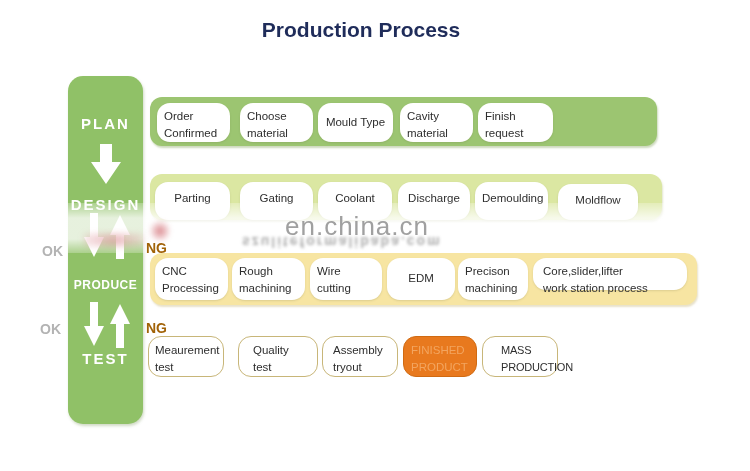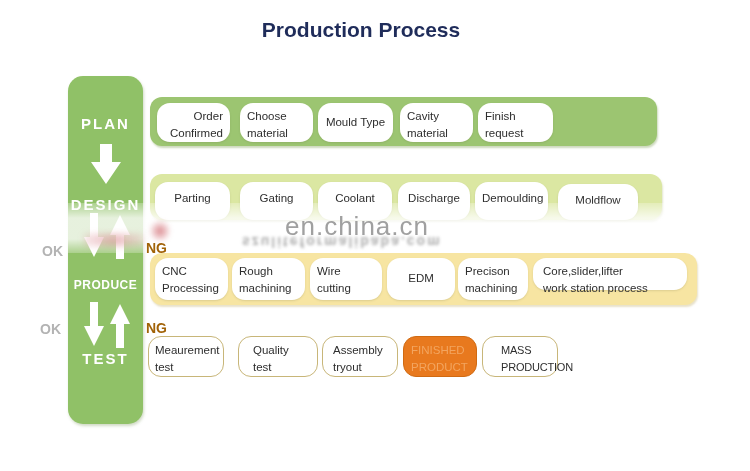--- a/index.html
+++ b/index.html
@@ -72,21 +72,21 @@
     <path d="M6 0 H14 V24 H20 L10 44 L0 24 H6 Z" fill="#ffffff"></path>
     <path d="M36 2 L46 22 H40 V46 H32 V22 H26 Z" fill="#ffffff"></path>
   </svg>
 
   <div class="abs flow-ok" style="left:42px;top:243px;">OK</div>
   <div class="abs flow-ng" style="left:146px;top:240px;">NG</div>
   <div class="abs flow-ok" style="left:40px;top:321px;">OK</div>
   <div class="abs flow-ng" style="left:146px;top:320px;">NG</div>
 
   <div id="plan-bar" class="abs bar"></div>
-  <div class="box" style="left:157px;top:103px;width:73px;height:39px;text-align:right;">
+  <div class="box" style="left:157px;top:103px;width:73px;height:39px;">
     <div class="bl">Order</div>
     <div class="bl">Confirmed</div>
   </div>
   <div class="box" style="left:240px;top:103px;width:73px;height:39px;">
     <div class="bl">Choose</div>
     <div class="bl">material</div>
   </div>
   <div class="box center" style="left:318px;top:103px;width:75px;height:39px;">
     <div class="bl">Mould Type</div>
   </div>

